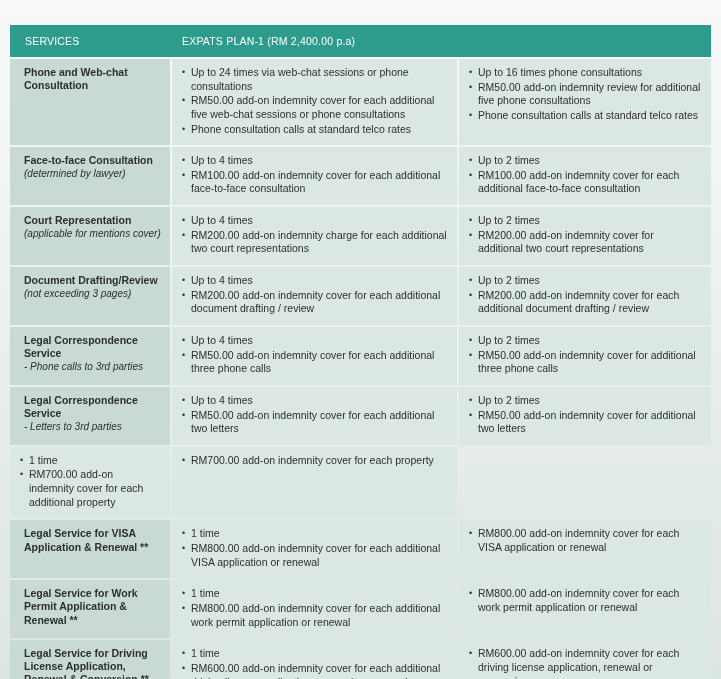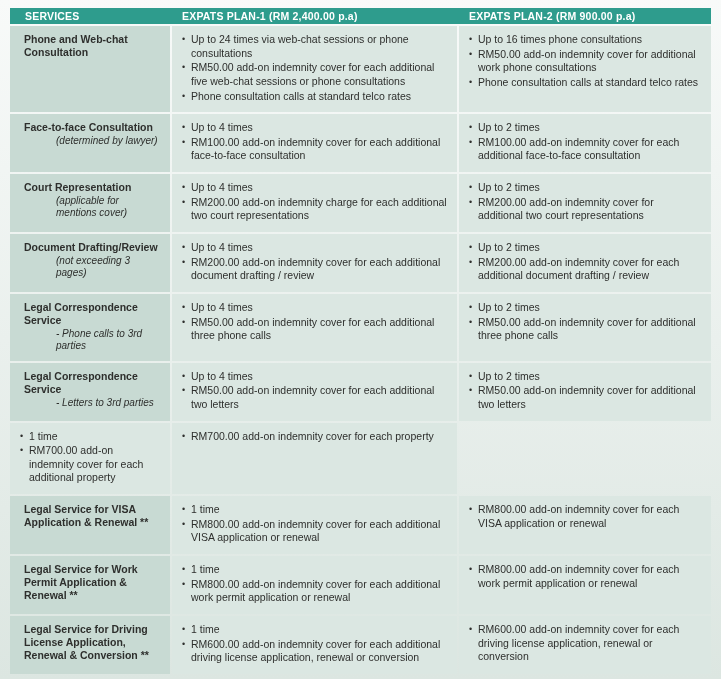--- a/index.html
+++ b/index.html
@@ -24,24 +24,25 @@
     color:var(--body-text);
     overflow:hidden;
   }
   .page{padding:8px 10px 0 10px;}
   .table{width:701px;}
   .thead{
     display:grid;
     grid-template-columns:162px 287px 1fr;
     background:var(--header-bg);
     color:var(--header-text);
-    height:16px;
+    height:32px;
     align-items:center;
-    font-weight:bold;
+    font-weight:normal;
     font-size:10.5px;
+    margin-top:17px;
   }
   .th{padding-left:10px;letter-spacing:.2px;}
   .th-services{padding-left:15px;}
   .tbody{background:transparent;}
   .row{
     display:grid;
     grid-template-columns:160px 285px 1fr;
     column-gap:2px;
     margin-top:2px;
   }
@@ -49,40 +50,38 @@
   .service-cell{
     background:var(--service-col-bg);
     padding:7px 8px 8px 14px;
   }
   .service-title{font-weight:bold;font-size:10.5px;line-height:1.25;}
   .service-note{
     font-style:italic;
     font-size:10px;
     line-height:1.22;
     margin-top:1px;
-    margin-left:32px;
   }
   .plan-cell{
     background:var(--plan-col-bg);
     padding:7px 10px 8px 10px;
   }
   .bullet{display:flex;margin-bottom:1px;}
   .bullet .bmark{width:9px;flex:0 0 9px;text-align:left;font-size:9px;line-height:1.5;}
   .bullet .btext{flex:1;}
 </style>
 </head>
 <body>
 
 <div class="page">
 
   <div class="table">
     <div class="thead">
       <div class="th th-services">SERVICES</div>
       <div class="th">EXPATS PLAN-1 (RM 2,400.00 p.a)</div>
-      <div class="th">EXPATS PLAN-2 (RM 900.00 p.a)</div>
     </div>
     <div class="tbody" id="tbody">
         <div class="row">
           <div class="cell service-cell">
             <div class="service-title">Phone and Web-chat Consultation</div>
           </div>
           <div class="cell plan-cell">
             <div class="bullet">
               <span class="bmark">•</span>
               <span class="btext">Up to 24 times via web-chat sessions or phone consultations</span>
@@ -96,21 +95,21 @@
               <span class="btext">Phone consultation calls at standard telco rates</span>
             </div>
           </div>
           <div class="cell plan-cell">
             <div class="bullet">
               <span class="bmark">•</span>
               <span class="btext">Up to 16 times phone consultations</span>
             </div>
             <div class="bullet">
               <span class="bmark">•</span>
-              <span class="btext">RM50.00 add-on indemnity cover for additional work phone consultations</span>
+              <span class="btext">RM50.00 add-on indemnity review for additional five phone consultations</span>
             </div>
             <div class="bullet">
               <span class="bmark">•</span>
               <span class="btext">Phone consultation calls at standard telco rates</span>
             </div>
           </div>
         </div>
         <div class="row">
           <div class="cell service-cell">
             <div class="service-title">Face-to-face Consultation</div>

